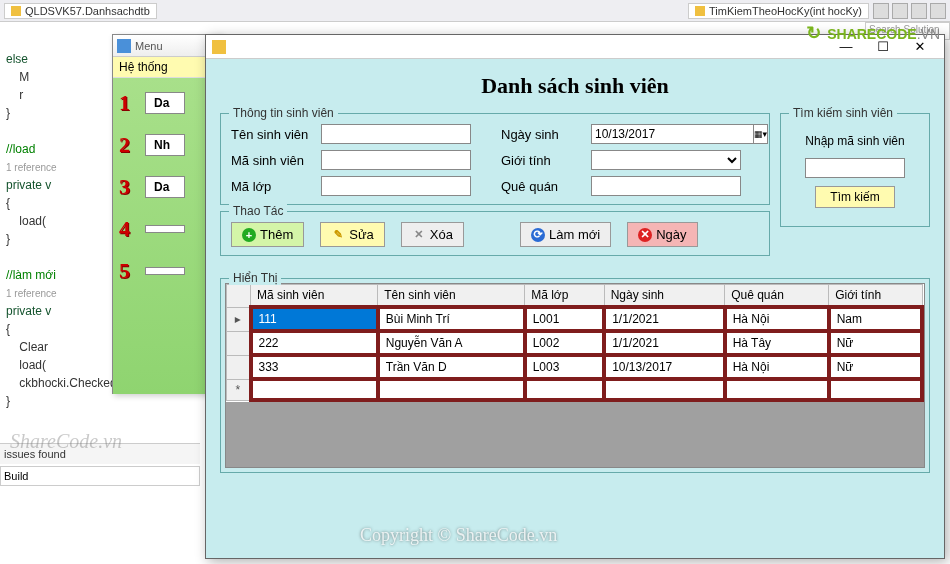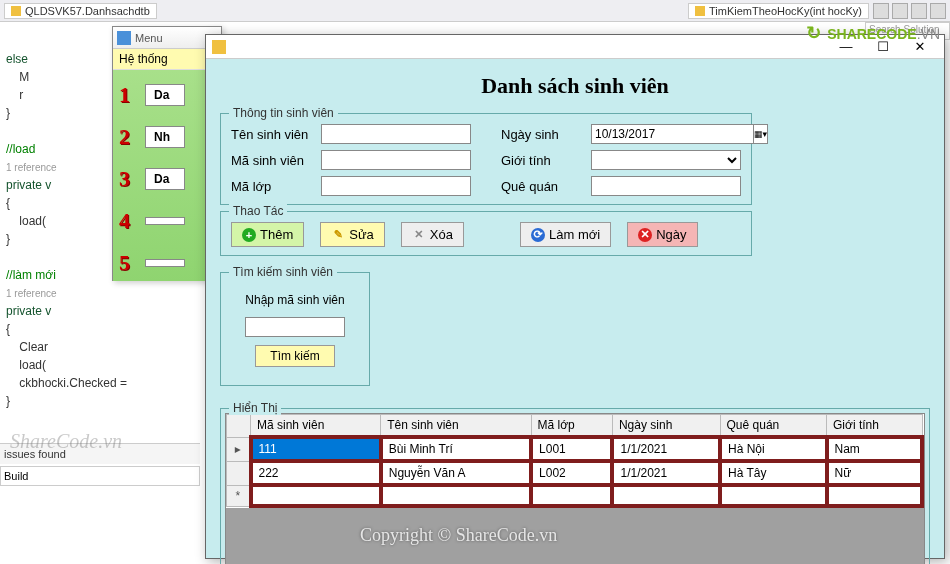--- a/index.html
+++ b/index.html
@@ -20,21 +20,21 @@
 
 .code-bg { position: absolute; top: 22px; left: 0; width: 200px; bottom: 0; background: #fff; padding: 10px 6px; font-family: Consolas, monospace; font-size: 12px; color: #333; line-height: 1.5; white-space: pre; overflow: hidden; }
 .code-bg .kw { color: #14532d; }
 .code-bg .cm { color: #008000; }
 .code-bg .ref { color: #999; font-size: 10px; }
 
 .bottom-bar { position: absolute; bottom: 100px; left: 0; width: 200px; border-top: 1px solid #ccc; padding: 4px; font-size: 11px; color: #333; background: #f5f5f5; }
 .build-bar { position: absolute; bottom: 78px; left: 0; width: 200px; border: 1px solid #ccc; padding: 3px; font-size: 11px; background: #fff; }
 
 
-.menu-win { position: absolute; top: 26px; left: 112px; width: 110px; height: 255px; background: #701a75; border: 1px solid #888; box-shadow: 2px 2px 6px rgba(0,0,0,0.2); z-index: 5; }
+.menu-win { position: absolute; top: 34px; left: 112px; width: 110px; height: 360px; background: #701a75; border: 1px solid #888; box-shadow: 2px 2px 6px rgba(0,0,0,0.2); z-index: 5; }
 .menu-win .titlebar { height: 22px; background: linear-gradient(#fff,#eee); border-bottom: 1px solid #ccc; display: flex; align-items: center; padding: 0 4px; font-size: 11px; color: #555; }
 .menu-win .titlebar::before { content: ""; width: 14px; height: 14px; background: #4a90d9; margin-right: 4px; }
 .menu-win .menubar { background: #fffbb0; padding: 3px 6px; font-size: 12px; border-bottom: 1px solid #ddd; }
 .menu-win .body { background: linear-gradient(#a8e08a,#8fd470); height: calc(100% - 42px); padding: 12px 6px; }
 .menu-win .row { display: flex; align-items: center; margin-bottom: 16px; gap: 6px; }
 .menu-win .num { font-family: "Comic Sans MS", cursive; font-size: 22px; font-weight: bold; color: #c00; text-shadow: 1px 1px #800; width: 20px; }
 .menu-win .btn { background: #fff; border: 1px solid #888; padding: 3px 8px; font-size: 12px; font-weight: bold; min-width: 40px; text-align: left; overflow: hidden; white-space: nowrap; }
 
 
 .dialog { position: absolute; top: 34px; left: 205px; width: 740px; height: 525px; background: #c7ecee; border: 1px solid #666; box-shadow: 3px 3px 12px rgba(0,0,0,0.3); z-index: 10; }
@@ -177,21 +177,21 @@
     <span class="icon"></span>
     <div class="controls">
       <span>—</span>
       <span>☐</span>
       <span>✕</span>
     </div>
   </div>
   <div class="content">
     <h2>Danh sách sinh viên</h2>
 
-    <div style="display:flex; gap:10px; align-items:flex-start;flex-direction:column;">
+    <div style="display:flex; gap:10px; align-items:flex-start;">
       <div style="flex:1;">
         <div class="fieldset">
           <div class="legend">Thông tin sinh viên</div>
           <div class="info-box">
             <div class="info-col">
               <span>Tên sinh viên</span>
               <input style="">
               <span>Mã sinh viên</span>
               <input style="">
               <span>Mã lớp</span>
@@ -276,20 +276,29 @@
             <tr>
               <td class="rowhead"></td>
               <td>222</td>
               <td>Nguyễn Văn A</td>
               <td>L002</td>
               <td>1/1/2021</td>
               <td>Hà Tây</td>
               <td>Nữ</td>
             </tr>
             <tr>
+              <td class="rowhead"></td>
+              <td>333</td>
+              <td>Trần Văn D</td>
+              <td>L003</td>
+              <td>10/13/2017</td>
+              <td>Hà Nội</td>
+              <td>Nữ</td>
+            </tr>
+            <tr>
               <td class="rowhead">*</td>
                 <td></td>
                 <td></td>
                 <td></td>
                 <td></td>
                 <td></td>
                 <td></td>
             </tr>
           </tbody>
         </table>

